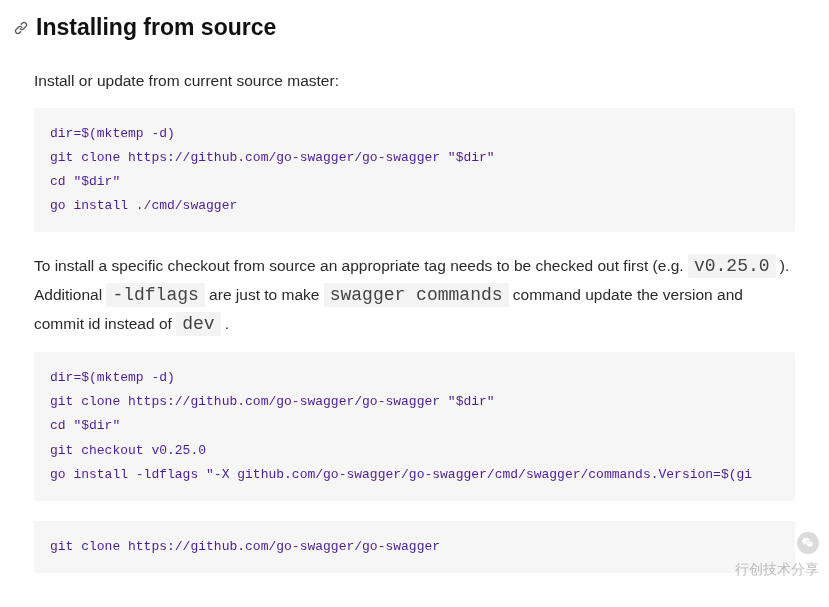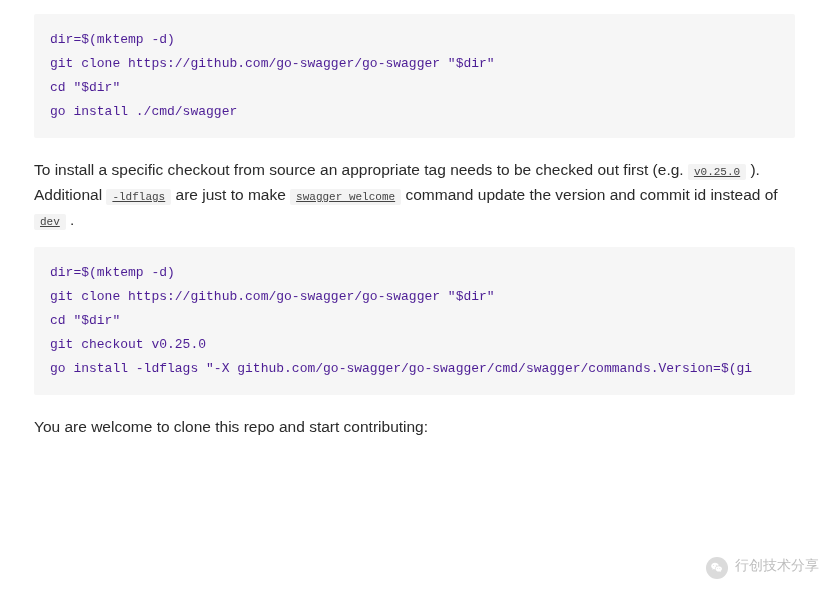--- a/index.html
+++ b/index.html
@@ -51,36 +51,36 @@
     }
     .codeblock pre {
       font-family: SFMono-Regular, Menlo, Consolas, "Liberation Mono", monospace;
       font-size: 13px;
       line-height: 1.85;
       color: #4c1d95;
       white-space: pre;
     }
     code.inline {
       font-family: SFMono-Regular, Menlo, Consolas, "Liberation Mono", monospace;
-      font-size: 11px;
+      font-size: 18px;
       background: #f3f3f3;
       padding: 2px 6px;
       border-radius: 2px;
       color: #444;
-      text-decoration: underline;
     }
     .watermark {
       position: fixed;
       right: 10px;
       bottom: 28px;
       display: flex;
-      align-items: flex-start;
+      align-items: flex-end;
       gap: 7px;
       opacity: 0.55;
       pointer-events: none;
+      flex-direction: column;
     }
     .watermark-icon {
       width: 22px;
       height: 22px;
       border-radius: 50%;
       background: #bdbdbd;
       display: flex;
       align-items: center;
       justify-content: center;
     }
@@ -89,43 +89,54 @@
       font-size: 14px;
       color: #888;
       font-family: "PingFang SC", "Microsoft YaHei", sans-serif;
     }
   </style>
 </head>
 <body>
 
 <div class="content">
 
+  <div class="heading-row">
+    <span class="anchor-icon">
+      <svg viewBox="0 0 16 16" fill="currentColor">
+          <path d="M7.775 3.275a.75.75 0 001.06 1.06l1.25-1.25a2 2 0 112.83 2.83l-2.5 2.5a2 2 0 01-2.83 0 .75.75 0 00-1.06 1.06 3.5 3.5 0 004.95 0l2.5-2.5a3.5 3.5 0 00-4.95-4.95l-1.25 1.25zm-4.69 9.64a2 2 0 010-2.83l2.5-2.5a2 2 0 012.83 0 .75.75 0 001.06-1.06 3.5 3.5 0 00-4.95 0l-2.5 2.5a3.5 3.5 0 004.95 4.95l1.25-1.25a.75.75 0 00-1.06-1.06l-1.25 1.25a2 2 0 01-2.83 0z"></path>
+        </svg>
+    </span>
+    <h2>Installing from source</h2>
+  </div>
 
+  <p class="para">Install or update from current source master:</p>
 
   <div class="codeblock">
     <pre>dir=$(mktemp -d)
 git clone https://github.com/go-swagger/go-swagger "$dir"
 cd "$dir"
 go install ./cmd/swagger</pre>
   </div>
 
   <p class="para">
-    <span>To install a specific checkout from source an appropriate tag needs to be checked out first (e.g. </span><code class="inline">v0.25.0</code><span> ). Additional </span><code class="inline">-ldflags</code><span> are just to make </span><code class="inline">swagger welcome</code><span> command update the version and commit id instead of </span><code class="inline">dev</code><span> .</span>
+    <span>To install a specific checkout from source an appropriate tag needs to be checked out first (e.g. </span><code class="inline">v0.25.0</code><span> ). Additional </span><code class="inline">-ldflags</code><span> are just to make </span><code class="inline">swagger commands</code><span> command update the version and commit id instead of </span><code class="inline">dev</code><span> .</span>
   </p>
 
   <div class="codeblock">
     <pre>dir=$(mktemp -d)
 git clone https://github.com/go-swagger/go-swagger "$dir"
 cd "$dir"
 git checkout v0.25.0
 go install -ldflags "-X github.com/go-swagger/go-swagger/cmd/swagger/commands.Version=$(gi</pre>
   </div>
 
-  <p class="para">You are welcome to clone this repo and start contributing:</p>
 
+  <div class="codeblock">
+    <pre>git clone https://github.com/go-swagger/go-swagger</pre>
+  </div>
 
 </div>
 
 <div class="watermark">
   <span class="watermark-icon">
     <svg viewBox="0 0 24 24">
         <path d="M8.5 3C4.9 3 2 5.5 2 8.6c0 1.8 1 3.4 2.6 4.4l-.6 2 2.3-1.2c.7.2 1.4.3 2.2.3h.4c-.1-.4-.2-.9-.2-1.3 0-2.8 2.7-5.1 6-5.1h.4C14.5 4.9 11.8 3 8.5 3zm-2.3 3.8c.5 0 .9.4.9.9s-.4.9-.9.9-.9-.4-.9-.9.4-.9.9-.9zm4.6 0c.5 0 .9.4.9.9s-.4.9-.9.9-.9-.4-.9-.9.4-.9.9-.9zM15 9c-3 0-5.5 2-5.5 4.5S12 18 15 18c.6 0 1.2-.1 1.8-.2l1.9 1-.5-1.7c1.4-.8 2.3-2.1 2.3-3.6C20.5 11 18 9 15 9zm-1.8 3c.4 0 .7.3.7.7s-.3.7-.7.7-.7-.3-.7-.7.3-.7.7-.7zm3.6 0c.4 0 .7.3.7.7s-.3.7-.7.7-.7-.3-.7-.7.3-.7.7-.7z"></path>
       </svg>
   </span>
   <span class="watermark-text">行创技术分享</span>

